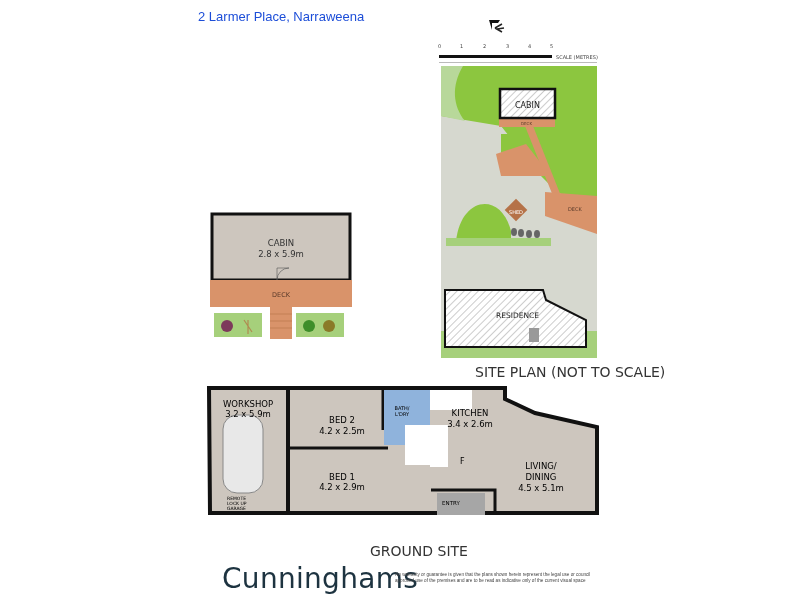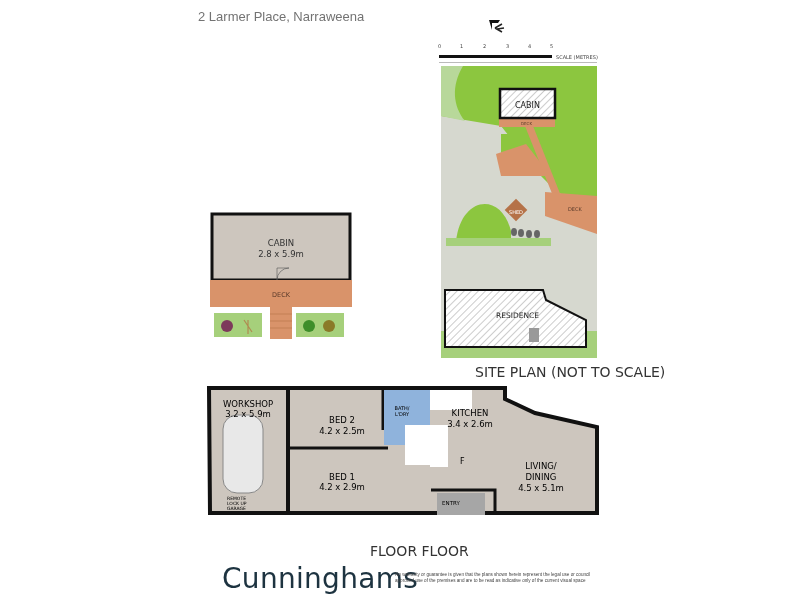--- a/index.html
+++ b/index.html
@@ -1,18 +1,18 @@
 <!DOCTYPE html>
 <html><head>
 <meta charset="utf-8">
 <style>
   html,body{margin:0;padding:0;background:#fff;}
   body{width:800px;height:600px;position:relative;overflow:hidden;font-family:"Liberation Sans",sans-serif;color:#333;}
   .abs{position:absolute;}
-  .title{left:198px;top:9px;font-size:13px;color:#737373;}
+  .title{left:198px;top:9px;font-size:13px;color:#1d4ed8;}
   .brand{left:222px;top:562px;font-size:28px;color:#1d3340;font-family:"DejaVu Sans",sans-serif;letter-spacing:0.3px;}
   .disclaimer{left:395px;top:572px;width:210px;font-size:4.6px;line-height:6px;color:#444;}
   .caption{font-size:14px;color:#333;font-family:"DejaVu Sans",sans-serif;}
   svg text{font-family:"DejaVu Sans",sans-serif;}
 </style>
 </head>
 <body>
 
 <div class="abs title">2 Larmer Place, Narraweena</div>
 
@@ -119,16 +119,16 @@
   <text x="197" y="25" font-size="5" text-anchor="middle">BATH/</text>
   <text x="197" y="31" font-size="5" text-anchor="middle">L'DRY</text>
   <text x="265" y="31" font-size="8.5" text-anchor="middle">KITCHEN</text>
   <text x="265" y="42" font-size="8.5" text-anchor="middle">3.4 x 2.6m</text>
   <text x="255" y="79" font-size="8">F</text>
   <text x="336" y="84" font-size="8.5" text-anchor="middle">LIVING/</text>
   <text x="336" y="95" font-size="8.5" text-anchor="middle">DINING</text>
   <text x="336" y="106" font-size="8.5" text-anchor="middle">4.5 x 5.1m</text>
   <text x="246" y="120" font-size="5.5" text-anchor="middle">ENTRY</text>
 </svg>
-<div class="abs caption" style="left:370px;top:543px">FLOOR FLOOR</div>
+<div class="abs caption" style="left:370px;top:543px">GROUND SITE</div>
 
 <div class="abs brand">Cunninghams</div>
 <div class="abs disclaimer">No warranty or guarantee is given that the plans shown herein represent the legal use or council approved use of the premises and are to be read as indicative only of the current visual space</div>
 
 </body></html>

